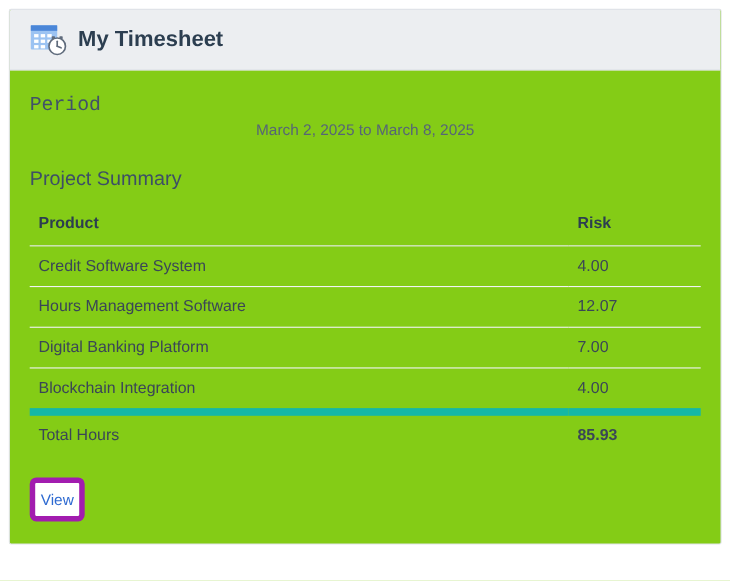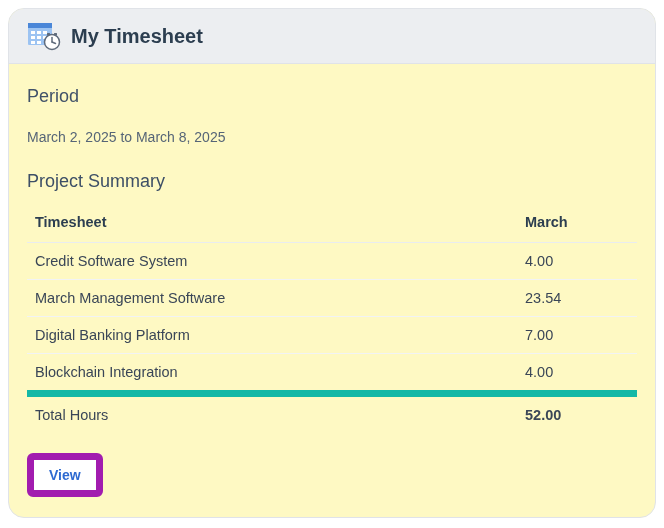--- a/index.html
+++ b/index.html
@@ -6,23 +6,23 @@
     body {
       margin: 0;
       padding: 8px;
       font-family: "Segoe UI", -apple-system, "Helvetica Neue", Arial, sans-serif;
       background: #fff;
       color: #2c3e50;
       width: 664px;
     }
     .card {
       border: 1px solid #e0e3e8;
-      border-radius: 16px;
+      border-radius: 2px;
       overflow: hidden;
-      background: #fef9c3;
+      background: #84cc16;
     }
     .card-header {
       display: flex;
       align-items: center;
       gap: 10px;
       padding: 12px 18px;
       background: #eceef1;
       border-bottom: 1px solid #e0e3e8;
     }
     .icon-wrap {
@@ -36,26 +36,28 @@
       font-weight: 600;
       color: #2c3e50;
     }
     .card-body {
       padding: 16px 18px 20px 18px;
     }
     .section-title {
       font-size: 18px;
       font-weight: 500;
       color: #415269;
-      margin: 6px 0 22px 0;
+      margin: 6px 0 4px 0;
+      font-family: Liberation Mono, monospace;
     }
     .period-range {
       font-size: 14px;
       color: #566577;
       margin-bottom: 26px;
+      text-align: center;
     }
     .summary-title {
       font-size: 18px;
       font-weight: 500;
       color: #3d4f66;
       margin-bottom: 12px;
       margin-top: 26px;
     }
     table.summary {
       width: 100%;
@@ -77,27 +79,27 @@
     }
     table.summary tbody tr:last-child td {
       border-top: 7px solid #14b8a6;
       border-bottom: none;
     }
     .total-label { color: #3a4657; }
     .total-value { font-weight: 700; color: #2c3e50; }
     .actions { margin-top: 20px; }
     .btn-view {
       display: inline-block;
-      border: 7px solid #a21caf;
+      border: 5px solid #a21caf;
       color: #2e6ad1;
       background: #fff;
       border-radius: 6px;
-      padding: 7px 15px;
+      padding: 7px 5px;
       font-size: 14px;
-      font-weight: 700;
+      font-weight: 400;
       cursor: pointer;
     }
   </style>
 </head>
 <body>
 
 <div class="card">
 
   <div class="card-header">
     <div class="icon-wrap">
@@ -127,44 +129,44 @@
   <div class="card-body">
 
     <div class="section-title">Period</div>
     <div class="period-range">March 2, 2025 to March 8, 2025</div>
 
     <div class="summary-title">Project Summary</div>
 
     <table class="summary">
       <thead>
         <tr>
-          <th>Timesheet</th>
-          <th>March</th>
+          <th>Product</th>
+          <th>Risk</th>
         </tr>
       </thead>
       <tbody>
         <tr>
           <td>Credit Software System</td>
           <td>4.00</td>
         </tr>
         <tr>
-          <td>March Management Software</td>
-          <td>23.54</td>
+          <td>Hours Management Software</td>
+          <td>12.07</td>
         </tr>
         <tr>
           <td>Digital Banking Platform</td>
           <td>7.00</td>
         </tr>
         <tr>
           <td>Blockchain Integration</td>
           <td>4.00</td>
         </tr>
         <tr>
           <td class="total-label">Total Hours</td>
-          <td class="total-value">52.00</td>
+          <td class="total-value">85.93</td>
         </tr>
       </tbody>
     </table>
 
     <div class="actions">
       <button class="btn-view" type="button">View</button>
     </div>
 
   </div>
 </div>

